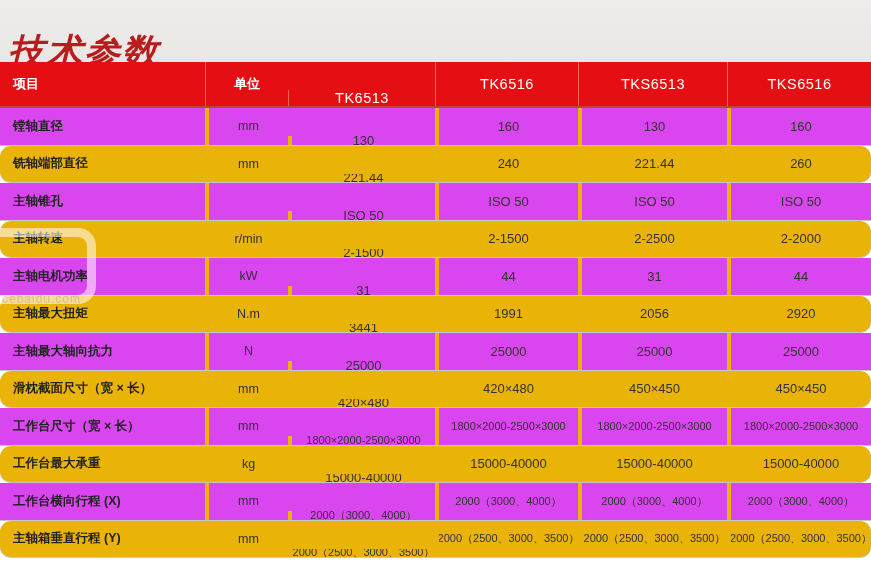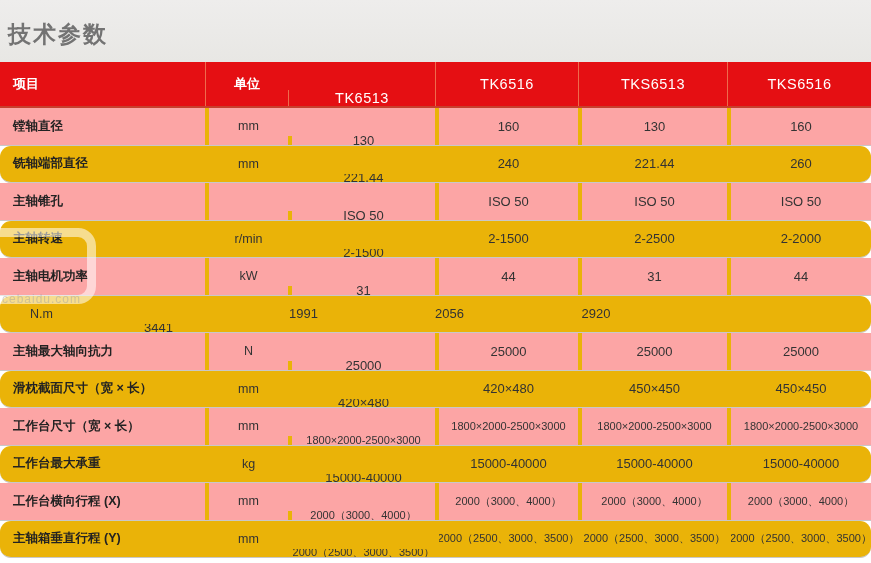--- a/index.html
+++ b/index.html
@@ -7,36 +7,36 @@
     width:871px; height:563px; position:relative; overflow:hidden;
     background:#ffffff;
     font-family:"Liberation Sans", "DejaVu Sans", sans-serif;
   }
   .top-strip {
     position:absolute; top:0; left:0; width:871px; height:62px;
     background:linear-gradient(180deg,#eeedec 0%,#e8e7e4 100%);
   }
   .page-title {
     position:absolute; top:4px; left:8px;
-    font-size:23px; font-weight:bold; color:#737373; letter-spacing:2px;
+    font-size:36px; font-weight:bold; color:#b91c1c; letter-spacing:2px;font-style:italic;
   }
   .spec-table { position:absolute; top:62px; left:0; width:871px; }
   .tr { display:flex; width:871px; box-sizing:border-box; }
   .td { box-sizing:border-box; display:flex; align-items:center; justify-content:center; overflow:hidden; white-space:nowrap; }
   .c0 { width:205px; } .c1 { width:83px; } .c2 { width:147px;margin-top:28px; }
   .c3 { width:143px; } .c4 { width:149px; } .c5 { width:144px; }
 
   .header-row { height:46px; background:#e50f13; border-bottom:2px solid #c8402e; }
   .header-row .td { color:#ffffff; font-size:13px; }
   .header-row .td + .td { border-left:1px solid #ee6a4c; }
   .header-row .td.label { justify-content:flex-start; padding-left:13px; font-weight:bold; }
   .header-row .td.unit-h { font-weight:bold; }
   .header-row .td.model { font-size:14.5px; letter-spacing:0.5px; }
 
-  .body-row { height:37.5px; background:#fca5a5; border-bottom:1px solid #c8c8c8; }
+  .body-row { height:37.5px; background:#d946ef; border-bottom:1px solid #c8c8c8; }
   .body-row.alt { background:#eab308;border-radius:11px; }
   .body-row .td + .td { border-left:4px solid #eab308; }
   .body-row .td.label {
     justify-content:flex-start; padding-left:13px;
     font-weight:bold; font-size:12.5px; color:#222222;
   }
   .body-row .td.unit { font-size:12.5px; color:#333333; }
   .body-row .td.value { font-size:13px; color:#333333; }
   .body-row .td.value.long { font-size:11px; }
 
@@ -101,20 +101,21 @@
       </div>
       <div class="tr body-row">
         <div class="td c0 label">主轴电机功率</div>
         <div class="td c1 unit">kW</div>
         <div class="td c2 value">31</div>
         <div class="td c3 value">44</div>
         <div class="td c4 value">31</div>
         <div class="td c5 value">44</div>
       </div>
       <div class="tr body-row alt">
+        <div class="td c0 label">主轴最大扭矩</div>
         <div class="td c1 unit">N.m</div>
         <div class="td c2 value">3441</div>
         <div class="td c3 value">1991</div>
         <div class="td c4 value">2056</div>
         <div class="td c5 value">2920</div>
       </div>
       <div class="tr body-row">
         <div class="td c0 label">主轴最大轴向抗力</div>
         <div class="td c1 unit">N</div>
         <div class="td c2 value">25000</div>

